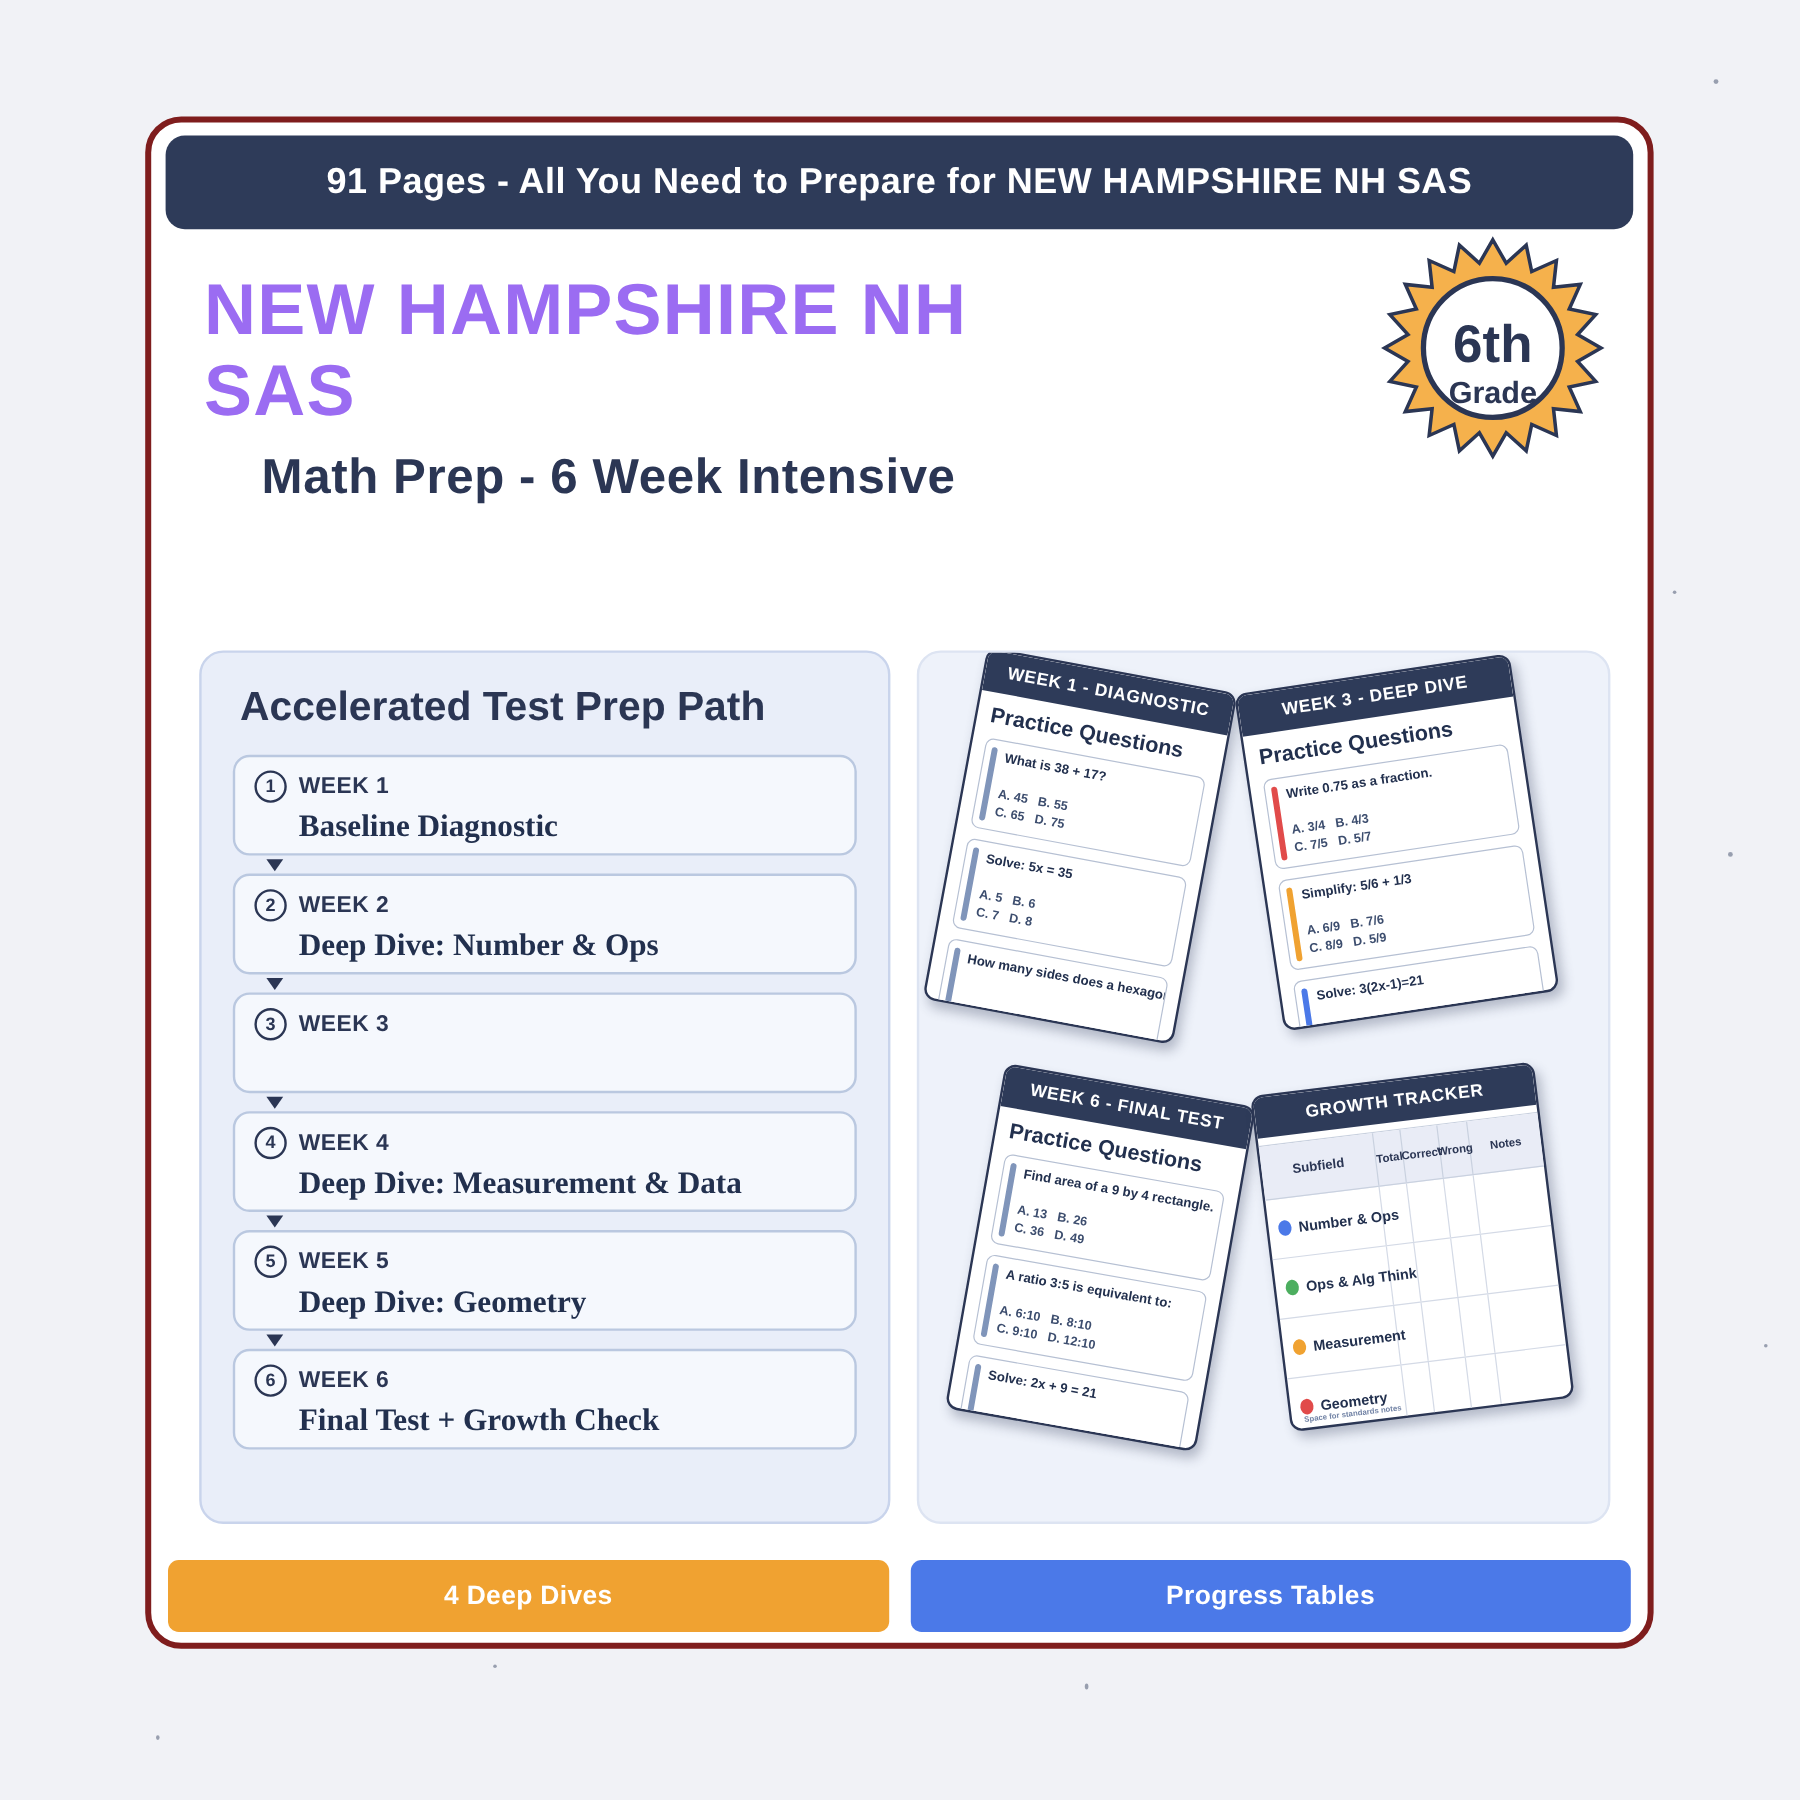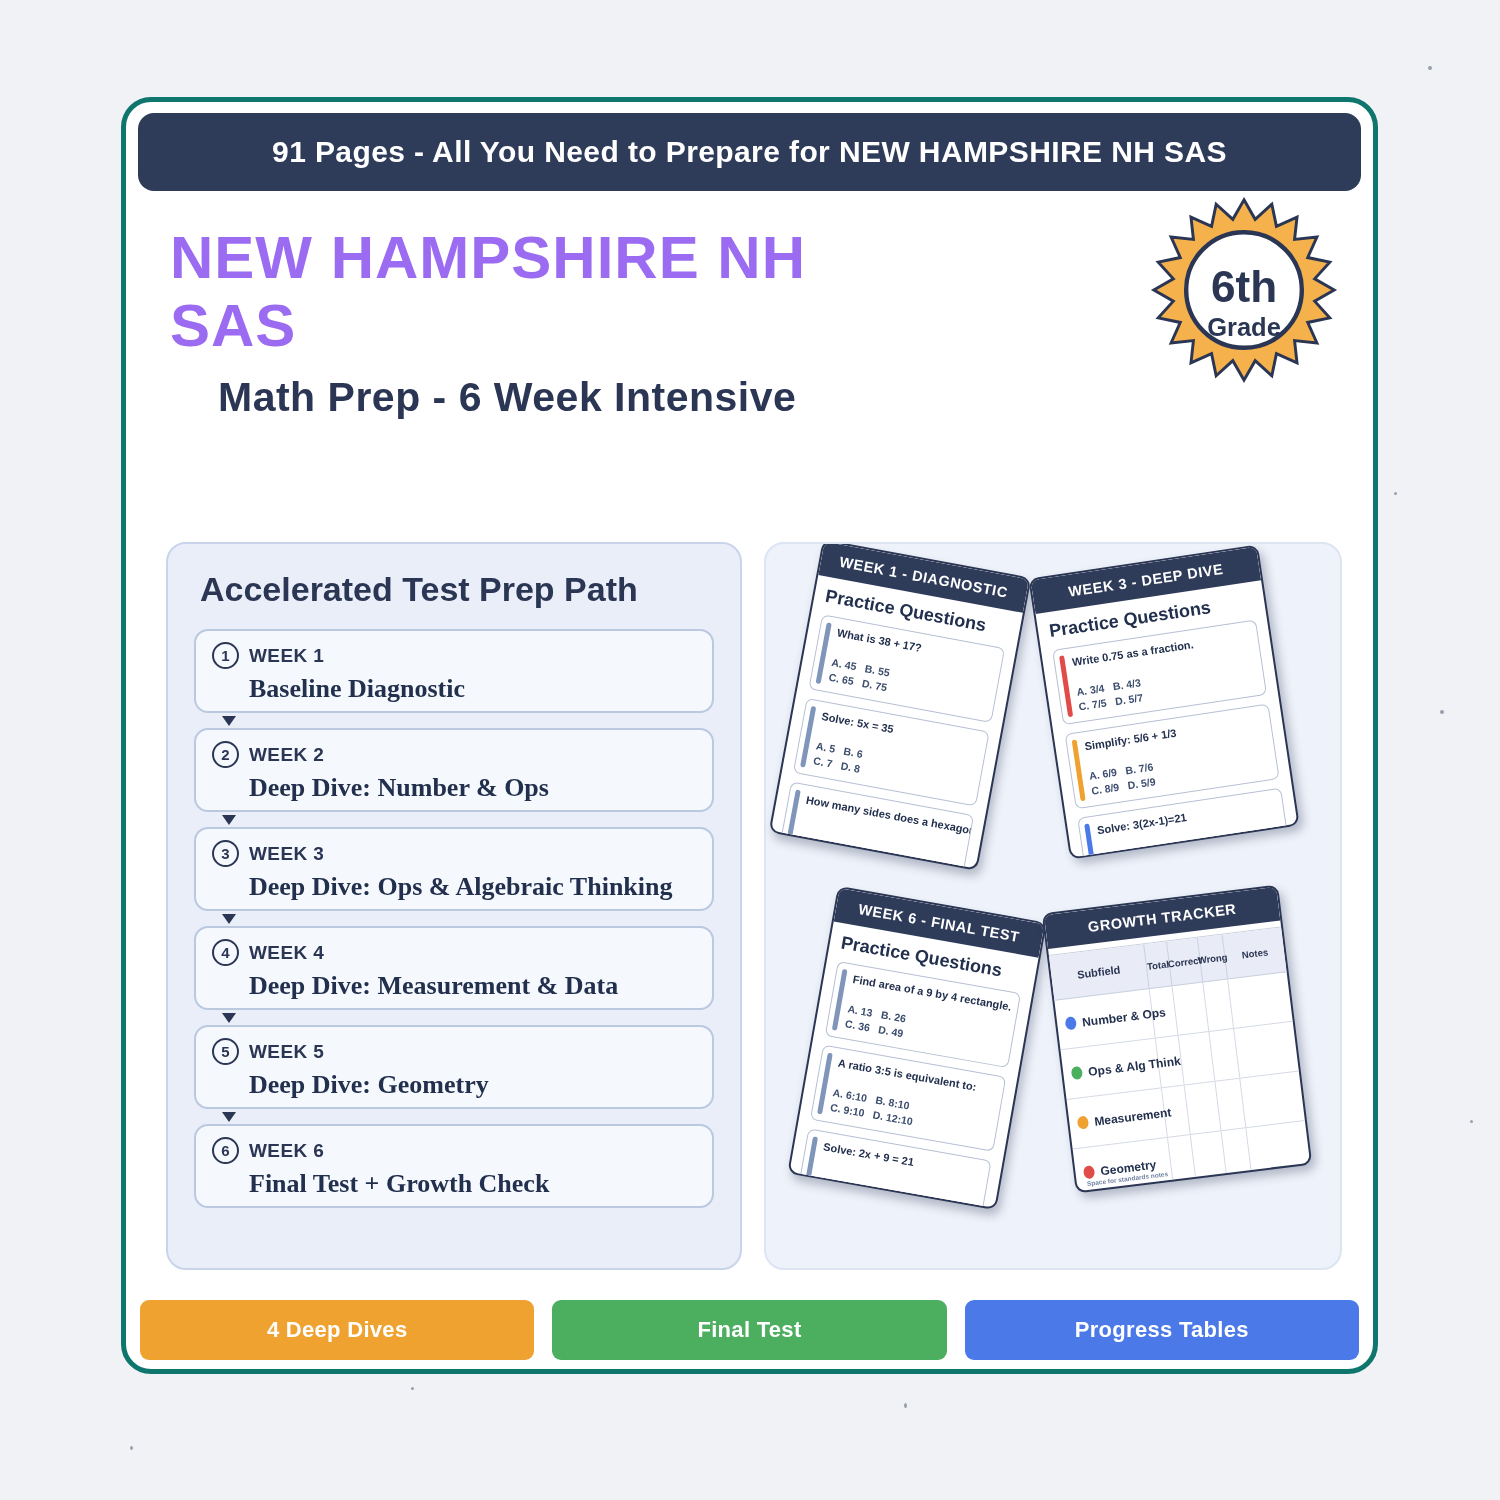--- a/index.html
+++ b/index.html
@@ -5,21 +5,21 @@
   html,body{margin:0;padding:0;}
   body{
     width:1500px;height:1500px;position:relative;overflow:hidden;
     background:#f1f2f6;
     font-family:"Liberation Sans", sans-serif;
     color:#2b3654;
   }
   
   .main-card{
     position:absolute;left:121px;top:97px;width:1257px;height:1277px;
-    background:#ffffff;border:5px solid #0f766e;border-radius:30px;
+    background:#ffffff;border:5px solid #7f1d1d;border-radius:30px;
     box-sizing:border-box;
   }
   .banner{
     position:absolute;left:12px;top:11px;right:12px;height:78px;
     background:#2e3b59;border-radius:16px;
     display:flex;align-items:center;justify-content:center;
     color:#ffffff;font-weight:bold;font-size:30px;letter-spacing:.4px;
   }
   .title{
     position:absolute;left:44px;top:122px;
@@ -168,21 +168,20 @@
       </div>
       <div class="week-title">Deep Dive: Number &amp; Ops</div>
     </div>
 
     <div class="week-item">
       <span class="tri"></span>
       <div class="week-head">
         <span class="week-num">3</span>
         <span class="week-label">WEEK 3</span>
       </div>
-      <div class="week-title">Deep Dive: Ops &amp; Algebraic Thinking</div>
     </div>
 
     <div class="week-item">
       <span class="tri"></span>
       <div class="week-head">
         <span class="week-num">4</span>
         <span class="week-label">WEEK 4</span>
       </div>
       <div class="week-title">Deep Dive: Measurement &amp; Data</div>
     </div>
@@ -351,17 +350,16 @@
           <div class="gt-cell"></div>
           <div class="gt-cell"></div>
         </div>
       </div>
       <div class="gt-note">Space for standards notes</div>
     </div>
   </div>
 
   <div class="footer">
     <div class="btn" style="background: rgb(240, 162, 49);">4 Deep Dives</div>
-    <div class="btn" style="background: rgb(76, 174, 95);">Final Test</div>
     <div class="btn" style="background: rgb(75, 121, 232);">Progress Tables</div>
   </div>
 
 </div>
 
 </body></html>

